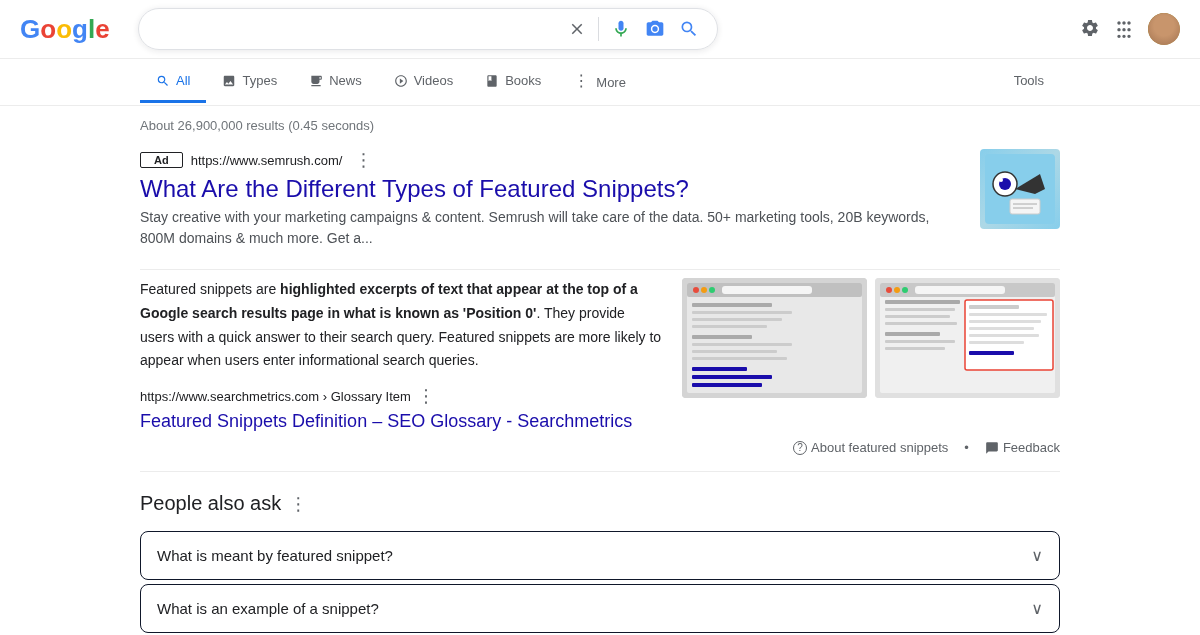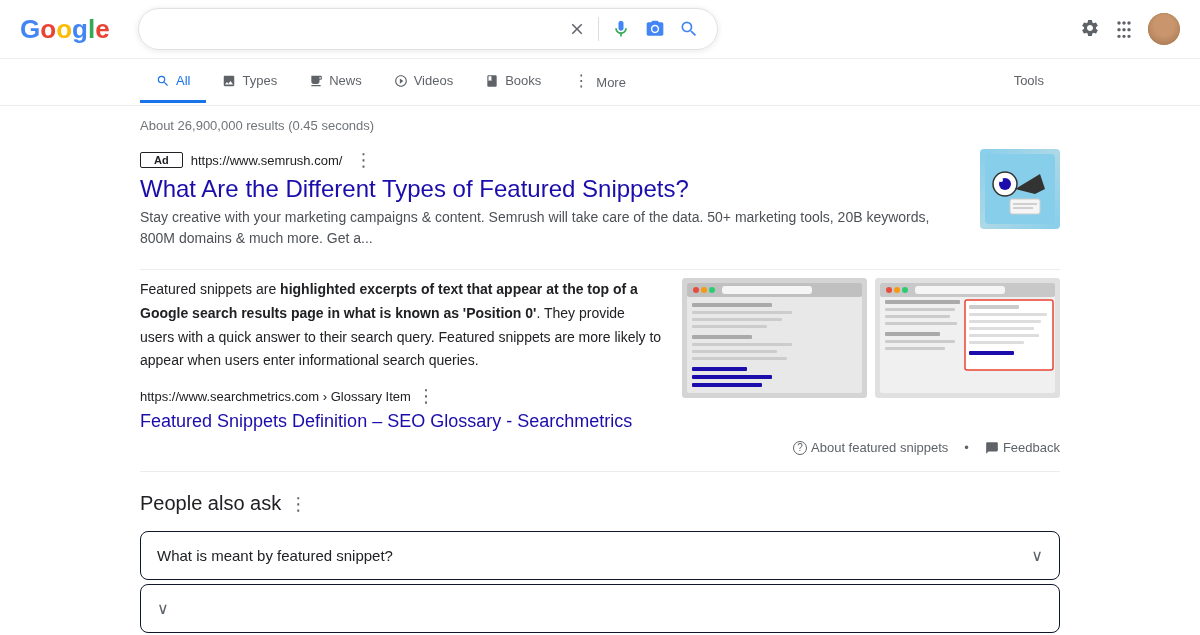--- a/index.html
+++ b/index.html
@@ -318,20 +318,21 @@
 
     <div class="paa-item">
       <div class="paa-question">
         <span>What is meant by featured snippet?</span>
         <span class="paa-chevron">∨</span>
       </div>
     </div>
 
     <div class="paa-item">
       <div class="paa-question">
+        <span>What is an example of a snippet?</span>
         <span class="paa-chevron">∨</span>
       </div>
     </div>
 
     <div class="paa-item">
       <div class="paa-question">
         
         
       </div>
     </div>

